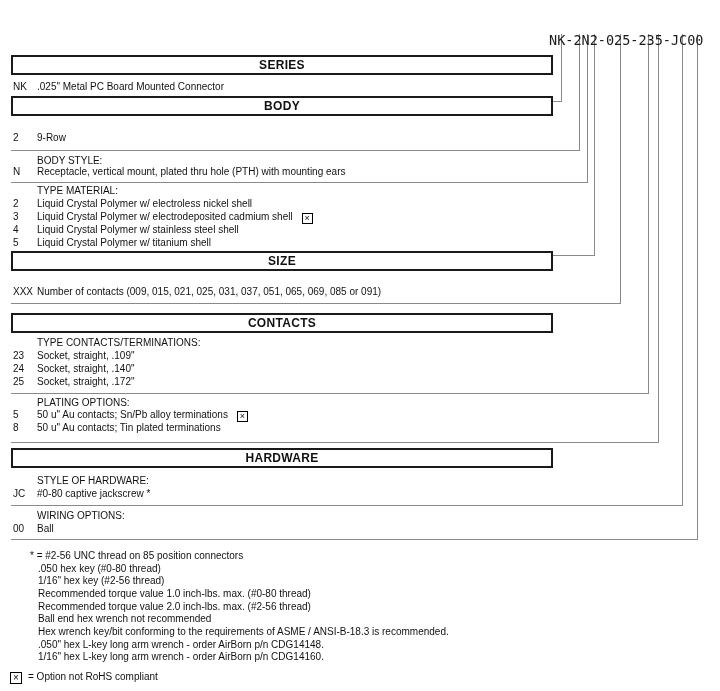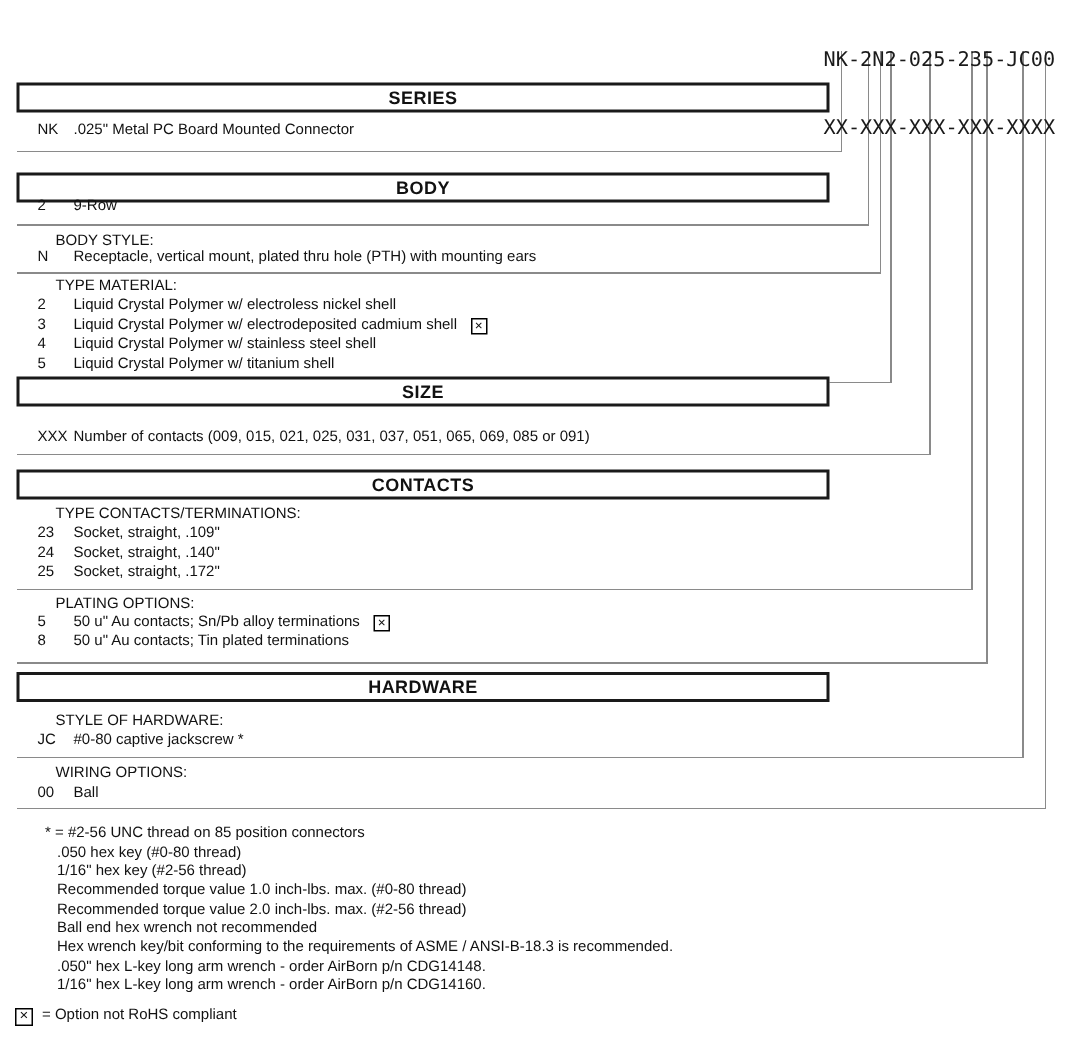--- a/index.html
+++ b/index.html
@@ -13,21 +13,21 @@
     font-family:"DejaVu Sans Mono", monospace;
     font-size:13.5px;line-height:15px;letter-spacing:0px;white-space:pre;color:#1a1a1a;text-align:right;
   }
   .hdr{
     position:absolute;left:11px;width:542px;height:20px;box-sizing:border-box;
     border:2px solid #1a1a1a;background:#fff;
     display:flex;align-items:center;justify-content:center;
     font-weight:bold;font-size:12px;letter-spacing:0.3px;
   }
   .row{position:absolute;left:13px;font-size:10px;line-height:12px;white-space:nowrap;}
-  .row .code{display:inline-block;min-width:24px;margin-left:12px;}
+  .row .code{display:inline-block;min-width:24px;}
   .glabel{position:absolute;left:37px;font-size:10px;line-height:12px;white-space:nowrap;}
   .fnote{position:absolute;font-size:10px;line-height:12px;white-space:nowrap;}
   .rohs{
     display:inline-block;width:9px;height:9px;box-sizing:content-box;
     border:1px solid #000;margin-left:9px;text-align:center;
     font-size:9px;line-height:9px;vertical-align:-1px;
   }
   .rohs::before{content:"\00d7";}
   .legend{position:absolute;font-size:10px;line-height:12px;white-space:nowrap;}
   .legend .rohs{margin-left:0;margin-right:6px;width:10px;height:10px;line-height:10px;font-size:10px;}
@@ -44,31 +44,30 @@
     <polyline points="11,303 620,303 620,34"></polyline>
     <polyline points="11,393 648,393 648,34"></polyline>
     <polyline points="11,442 658,442 658,34"></polyline>
     <polyline points="11,505 682,505 682,34"></polyline>
     <polyline points="11,539 697,539 697,34"></polyline>
   </g>
 </svg>
 
 <div class="pn">
   <div>NK-2N2-025-235-JC00</div>
-  <div>XX-XXX-XXX-XXX-XXXX</div>
 </div>
 
 <div class="hdr" style="top:55px">
   <span>SERIES</span>
 </div>
 <div class="row" style="top:81px">
   <span class="code">NK</span><span>.025" Metal PC Board Mounted Connector</span>
 </div>
 
-<div class="hdr" style="top:115px">
+<div class="hdr" style="top:96px">
   <span>BODY</span>
 </div>
 <div class="row" style="top:132px">
   <span class="code">2</span><span>9-Row</span>
 </div>
 
 <div class="glabel" style="top:155px">BODY STYLE:</div>
 <div class="row" style="top:166px">
   <span class="code">N</span><span>Receptacle, vertical mount, plated thru hole (PTH) with mounting ears</span>
 </div>

